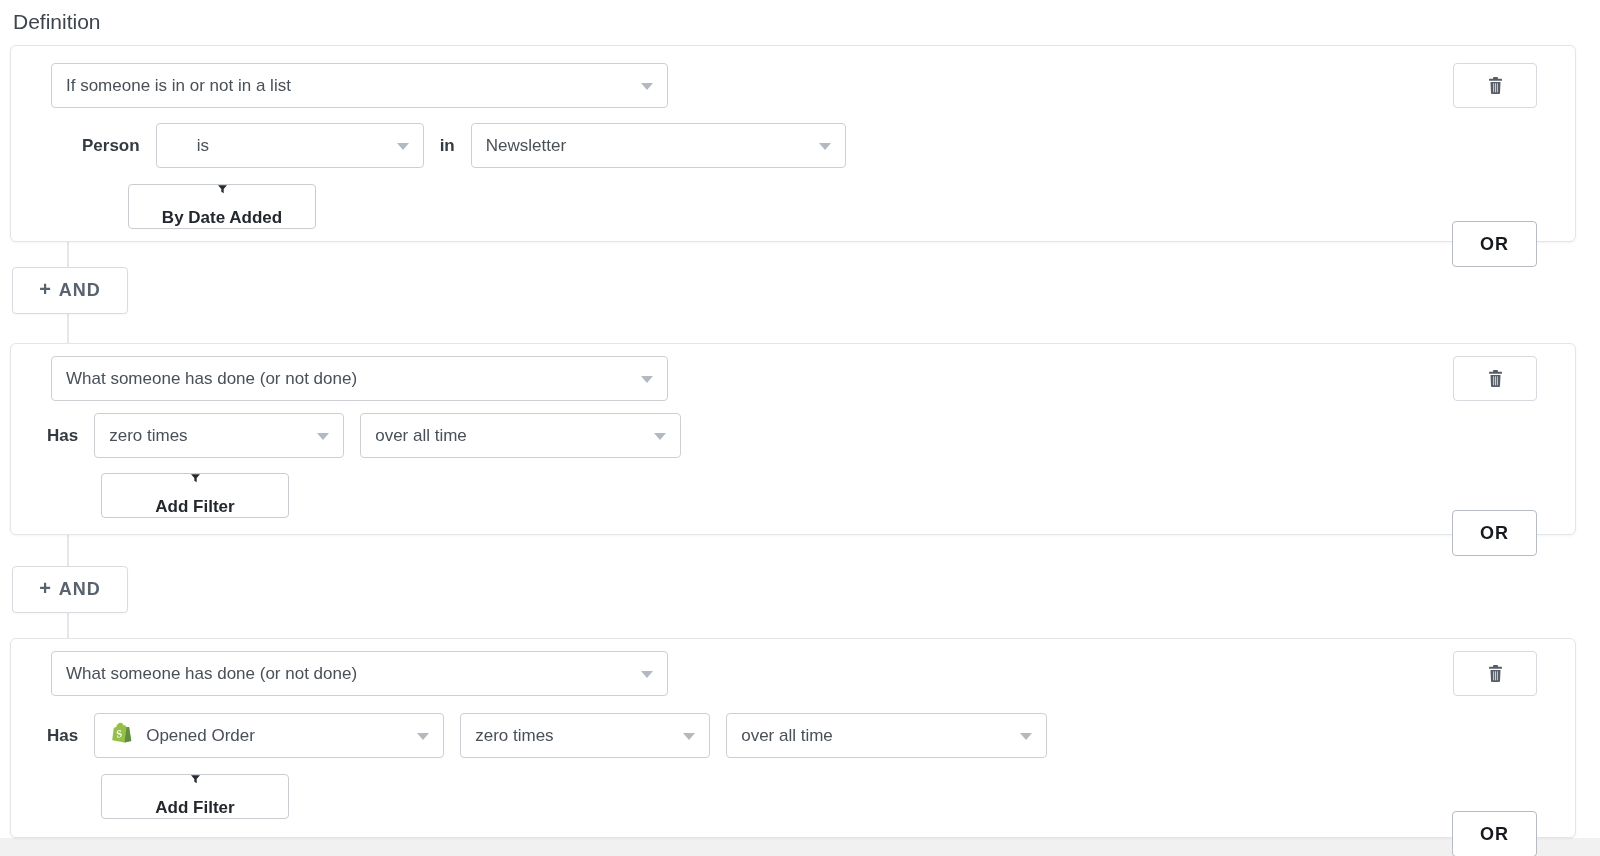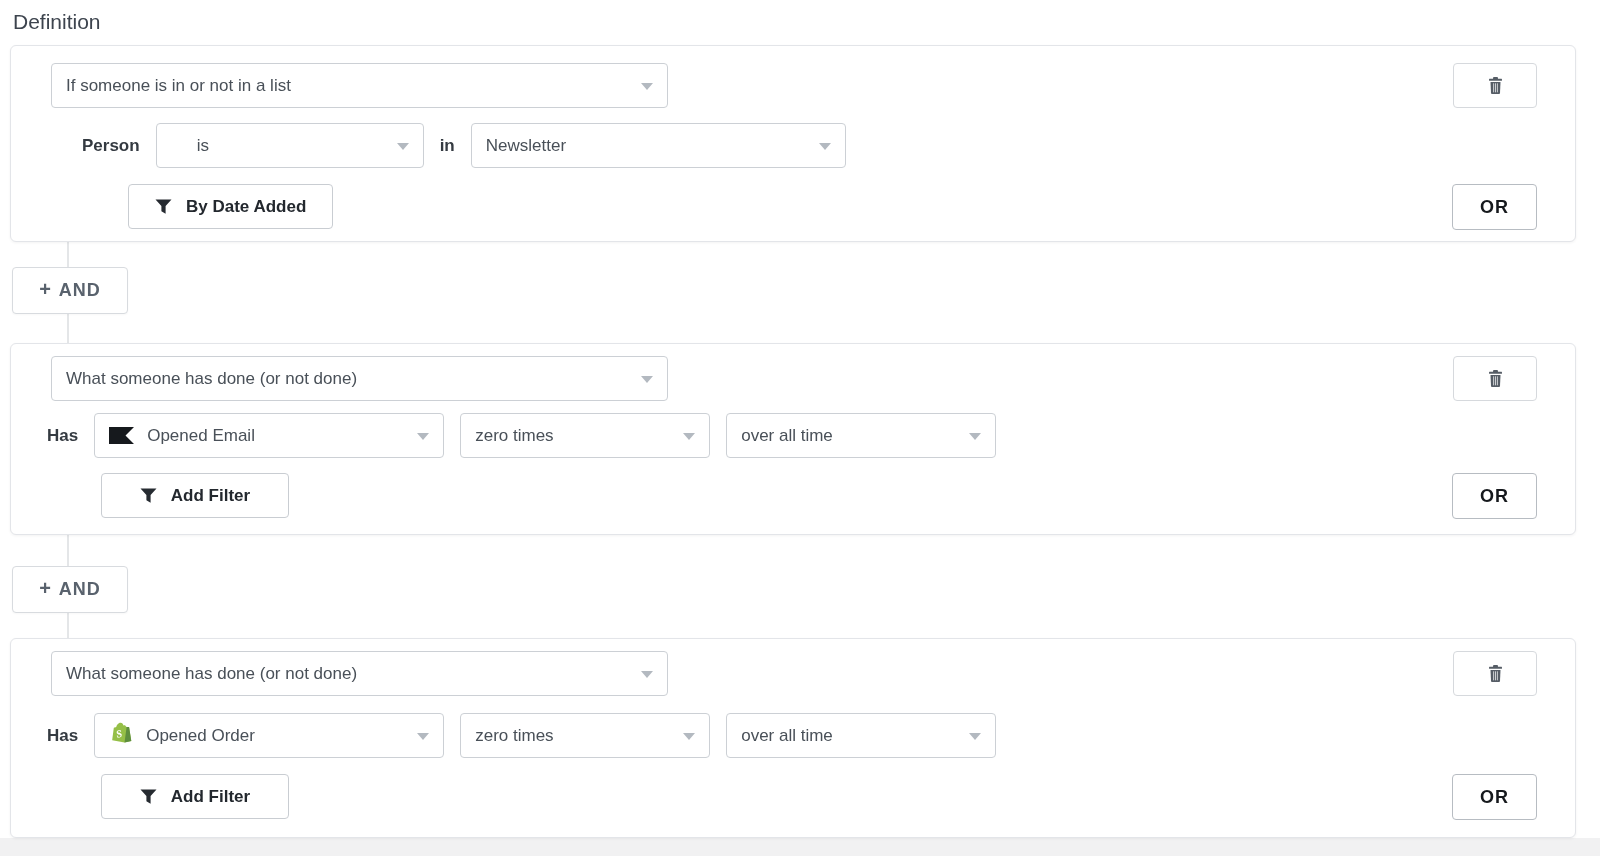--- a/index.html
+++ b/index.html
@@ -72,53 +72,55 @@
     width:0; height:0;
     border-left:6px solid transparent;
     border-right:6px solid transparent;
     border-top:7px solid #b3b9c0;
   }
   .w-main  { width:617px; }
   .w-op    { width:268px;padding-left:40px; }
   .w-list  { width:375px; }
   .w-event { width:350px; }
   .w-count { width:250px; }
-  .w-time  { width:270px; }
+  .w-time  { width:321px; }
 
   .brand-icon { display:flex; align-items:center; margin-right:13px; }
 
   .blabel { font-weight:700; font-size:17px; color:#343a41; }
 
   .filter-btn {
     height:45px; background:#fff;
     border:1px solid #c9cdd2; border-radius:4px;
     display:flex; align-items:center; justify-content:center; gap:14px;
     padding:0 26px; min-width:188px;
     font-family:"Liberation Sans", sans-serif;
     font-weight:700; font-size:17px; color:#23282e;
     cursor:pointer;
+    flex-direction:column;
   }
 
   .trash-btn {
     position:absolute; right:38px; width:84px; height:45px;
     background:#fff; border:1px solid #d6d9dd; border-radius:4px;
     display:flex; align-items:center; justify-content:center;
     cursor:pointer;
   }
   #card1 .trash-btn { top:17px; }
   #card2 .trash-btn { top:12px; }
   #card3 .trash-btn { top:12px; }
 
   .or-btn {
     position:absolute; right:38px; width:85px; height:46px;
     background:#fff; border:1px solid #b7bcc2; border-radius:4px;
     display:flex; align-items:center; justify-content:center;
     font-family:"Liberation Sans", sans-serif;
     font-weight:700; font-size:18px; letter-spacing:1px; color:#16191d;
     cursor:pointer;
+    margin-top:37px;
   }
   #card1 .or-btn { top:138px; }
   #card2 .or-btn { top:129px; }
   #card3 .or-btn { top:135px; }
 
   .footer-strip {
     position:absolute; left:0; top:838px; width:1600px; height:18px;
     background:#f1f1f2; z-index:0;
   }
 </style>
@@ -188,29 +190,20 @@
       <rect x="5" y="0" width="5" height="2.4" rx="1" fill="#565d66"></rect>
       <rect x="1" y="1.8" width="13" height="2" rx="0.5" fill="#565d66"></rect>
       <path d="M2.5 5 H12.5 L12 16 Q11.95 17 11 17 H4 Q3.05 17 3 16 Z" fill="#565d66"></path>
       <rect x="5.2" y="6.3" width="0.9" height="9" fill="#ffffff" opacity="0.8"></rect>
       <rect x="7.05" y="6.3" width="0.9" height="9" fill="#ffffff" opacity="0.8"></rect>
       <rect x="8.9" y="6.3" width="0.9" height="9" fill="#ffffff" opacity="0.8"></rect>
     </svg>
   </button>
   <div class="row r2">
     <span class="blabel">Has</span>
-    <div class="select w-event">
-      <span class="brand-icon">
-        <svg width="25" height="17" viewBox="0 0 25 17">
-          <path d="M0 0 H25 L16.5 8.5 L25 17 H0 Z" fill="#16191d"></path>
-        </svg>
-      </span>
-      <span>Opened Email</span>
-      <span class="caret"></span>
-    </div>
     <div class="select w-count">
       <span>zero times</span>
       <span class="caret"></span>
     </div>
     <div class="select w-time">
       <span>over all time</span>
       <span class="caret"></span>
     </div>
   </div>
   <div class="row r3">

